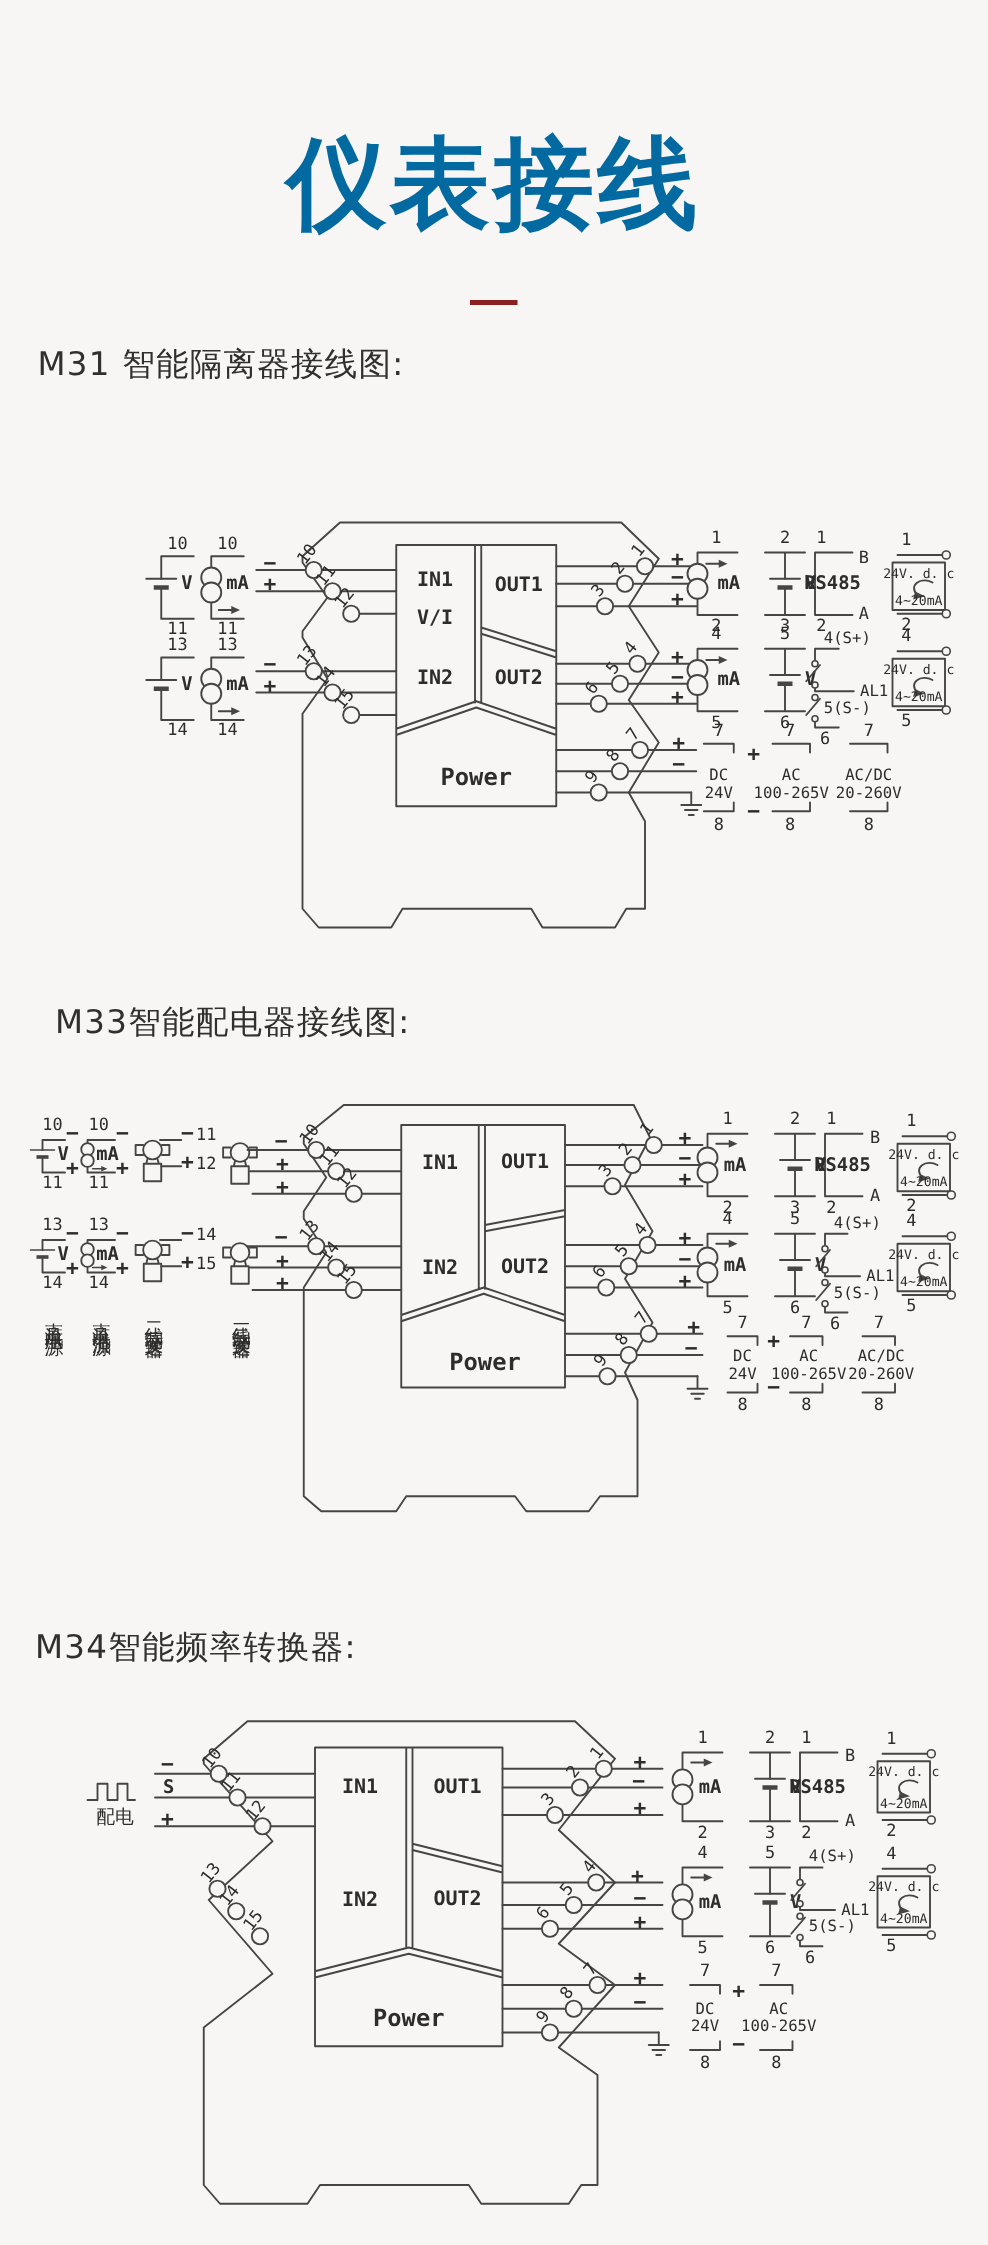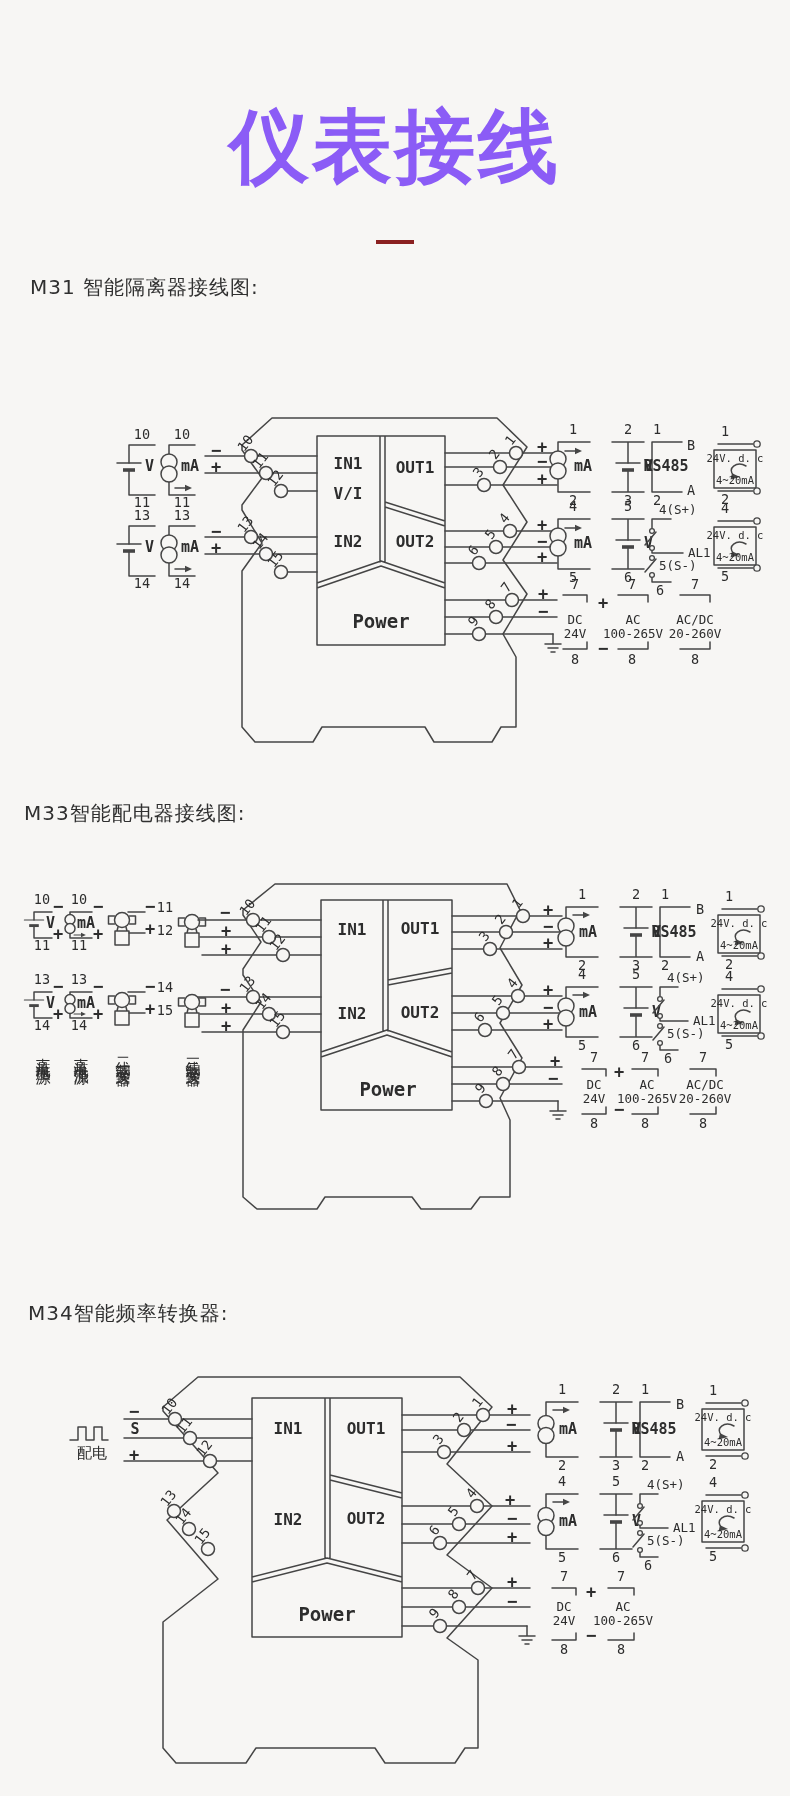--- a/index.html
+++ b/index.html
@@ -1,20 +1,20 @@
 <!DOCTYPE html>
 <html style="--accent: #8a2020; --line: #454545; --text: #2d2d2d; --background: #f7f6f4; --heading: #303030;"><head>
 <meta charset="utf-8">
 <style>
 :root{--accent:#8a2020;--line:#454545;--text:#2d2d2d;--background:#f7f6f4;--heading:#303030;}
 html,body{margin:0;padding:0;}
 body{width:790px;height:1796px;position:relative;background:var(--background);font-family:"DejaVu Sans","Liberation Sans",sans-serif;overflow:hidden;}
-.title{position:absolute;top:94px;left:0;width:790px;text-align:center;font-size:80px;font-weight:700;color:#8b5cf6;letter-spacing:3px;}
+.title{position:absolute;top:94px;left:0;width:790px;text-align:center;font-size:80px;font-weight:700;color:#0369a1;letter-spacing:3px;}
 .divider{position:absolute;top:240px;left:376px;width:38px;height:4px;background:var(--accent);}
-.sec{position:absolute;font-size:20px;color:var(--heading);letter-spacing:1px;}
+.sec{position:absolute;font-size:26px;color:var(--heading);letter-spacing:1px;}
 .vlab{position:absolute;writing-mode:vertical-lr;text-orientation:upright;font-size:15px;color:var(--text);letter-spacing:3px;line-height:17px;}
 svg{position:absolute;overflow:visible;}
 svg text{fill:var(--text);font-family:"DejaVu Sans Mono","Liberation Mono",monospace;}
 .w{fill:none;stroke:var(--line);stroke-width:1.5;stroke-linejoin:round;stroke-linecap:round;}
 .bp{fill:none;stroke:var(--line);stroke-width:3.6;}
 .af{fill:var(--line);stroke:none;}
 .tc{fill:var(--background);stroke:var(--line);stroke-width:1.5;}
 .mc{fill:var(--background);stroke:var(--line);stroke-width:1.5;}
 .sc{fill:var(--background);stroke:var(--line);stroke-width:1.3;}
 .n{font-size:13.5px;}
@@ -27,21 +27,21 @@
 .cn{font-size:15px;font-family:"DejaVu Sans",sans-serif;}
 .am{text-anchor:middle;}
 </style>
 </head>
 <body>
 
 <div class="title">仪表接线</div>
 <div class="divider"></div>
 
 <div class="sec" style="left:30px;top:274px;">M31 智能隔离器接线图:</div>
-<div class="sec" style="left:24px;top:800px;">M33智能配电器接线图:</div>
+<div class="sec" style="left:44px;top:800px;">M33智能配电器接线图:</div>
 <div class="sec" style="left:28px;top:1300px;">M34智能频率转换器:</div>
 
 <svg style="left:95px;top:402px;" width="615" height="350" viewBox="0 0 615 350">
 <defs>
   <g id="batt">
         <path class="w" d="M-12,0 H12"></path>
         <path class="bp" d="M-6,7 H6"></path>
       </g>
   <g id="arr">
         <path class="w" d="M0,0 H11"></path>

